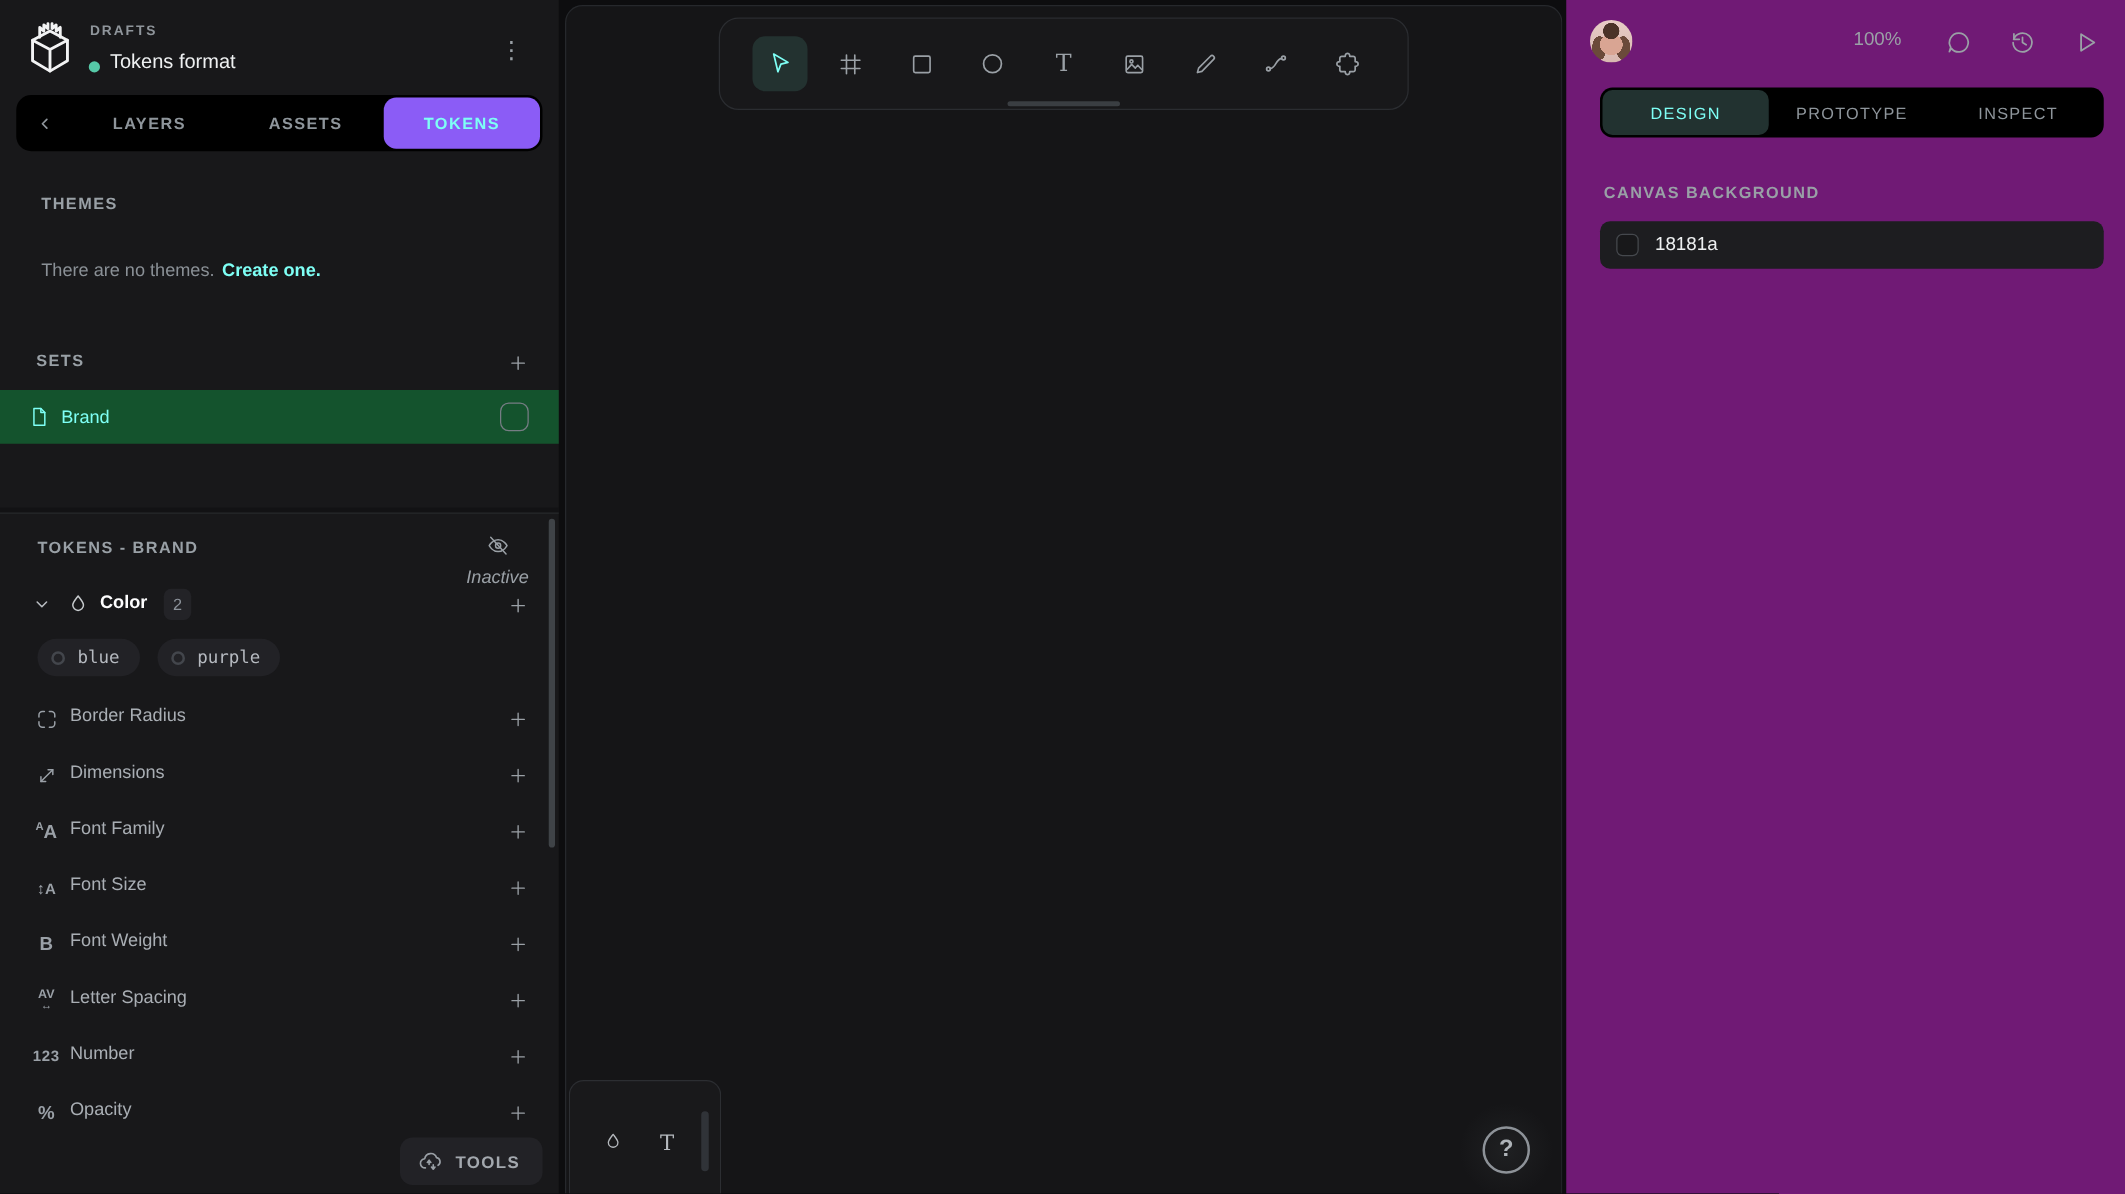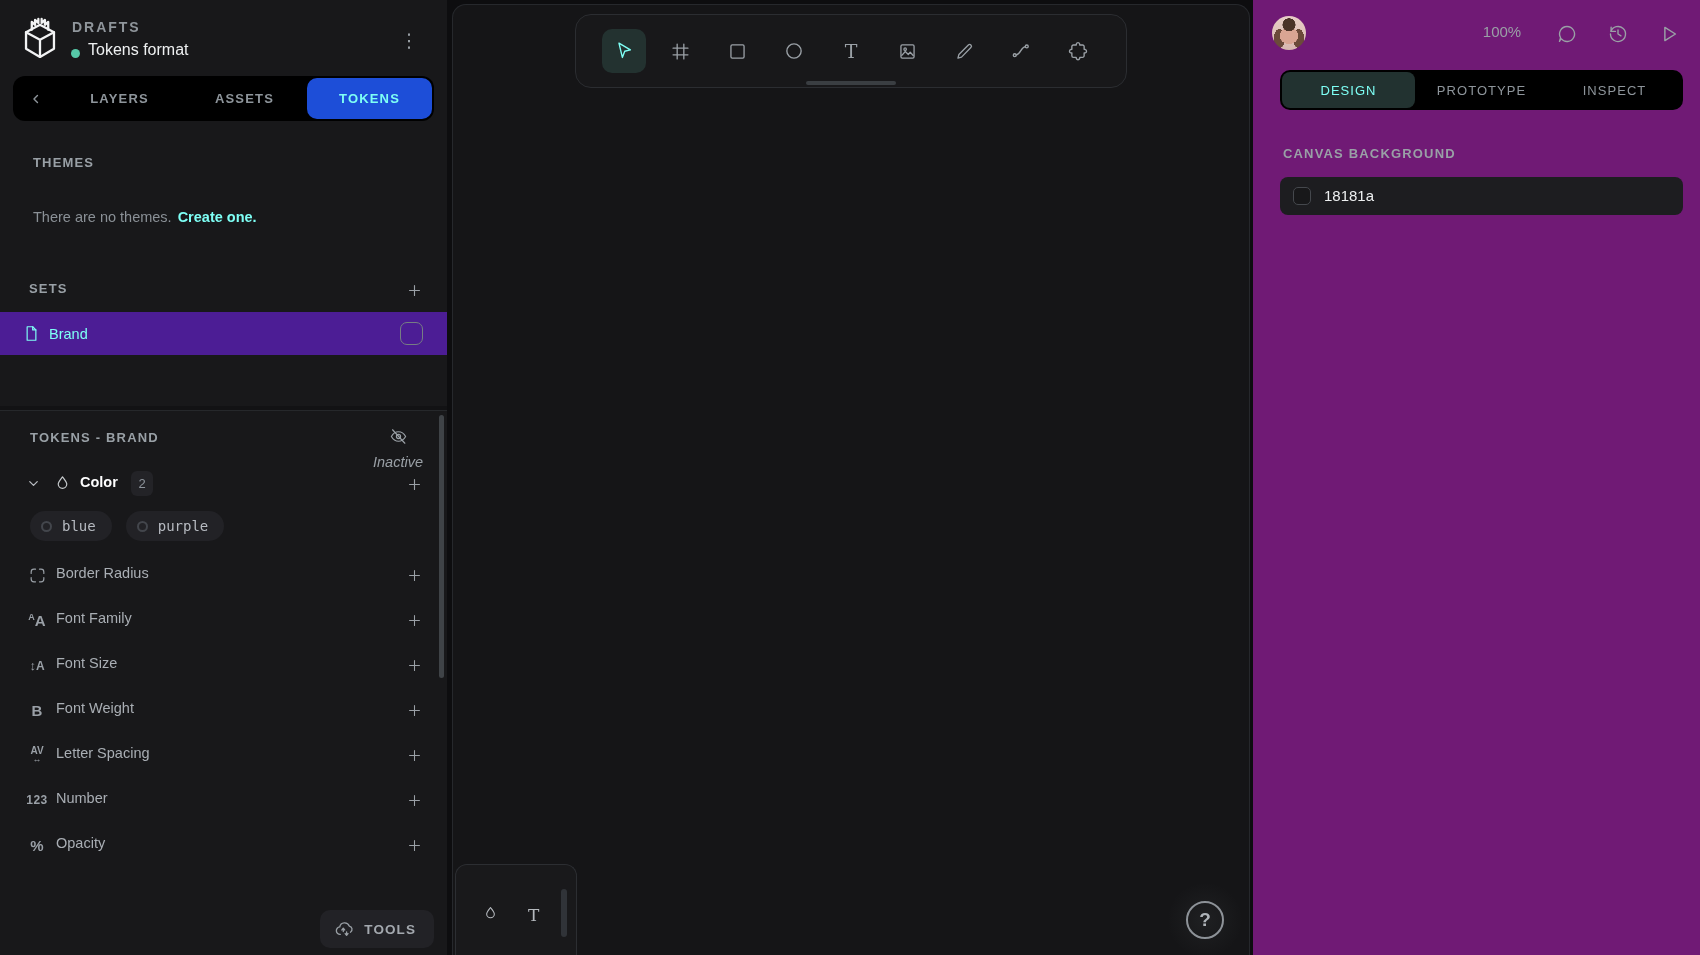--- a/index.html
+++ b/index.html
@@ -7,43 +7,43 @@
   body { font-family:"Liberation Sans", sans-serif; -webkit-font-smoothing:antialiased; }
   .app { position:relative; width:1700px; height:955px; overflow:hidden; background:#0d0d0f; }
 
   svg { display:block; }
   .icn { color:#9aa0a6; }
 
   
   .sidebar { position:absolute; left:0; top:0; width:447px; height:955px; background:#18181a; }
 
   .logo { position:absolute; left:20px; top:15px; width:40px; height:46px; color:#f2f3f4; }
-  .proj-label { position:absolute; left:72px; top:19px; font-size:14px; font-weight:700; letter-spacing:.14em; color:#8f959b; }
+  .proj-label { position:absolute; left:72px; top:19px; font-size:11px; font-weight:700; letter-spacing:.14em; color:#8f959b; }
   .file-dot { position:absolute; left:71px; top:49px; width:9px; height:9px; border-radius:50%; background:#56c9a8; }
   .file-name { position:absolute; left:88px; top:41px; font-size:16px; color:#eef0f1; }
   .kebab { position:absolute; left:396px; top:25px; width:26px; height:30px; display:flex; align-items:center; justify-content:center; color:#9aa0a6; font-size:19px; cursor:pointer; }
 
   .tabbar { position:absolute; left:13px; top:76px; width:421px; height:45px; background:#000; border-radius:12px; display:flex; align-items:stretch; padding:2px; }
   .tab-back { width:42px; display:flex; align-items:center; justify-content:center; color:#8e959b; }
   .tab { flex:1; display:flex; align-items:center; justify-content:center; font-size:13px; font-weight:700; letter-spacing:.09em; color:#8e959b; border-radius:10px; cursor:pointer; }
-  .tab.active { background:#1d4ed8; color:#7efff5; }
+  .tab.active { background:#8b5cf6; color:#7efff5; }
 
   .sec-title { font-size:13px; font-weight:700; letter-spacing:.09em; color:#99a0a6; }
   .themes-title { position:absolute; left:33px; top:155px; }
   .themes-empty { position:absolute; left:33px; top:209px; font-size:14.5px; color:#8a9096; }
   .themes-empty .cta { color:#7efff5; font-weight:600; margin-left:6px; cursor:pointer; }
 
   .sets-head { position:absolute; left:0; top:276px; width:447px; height:26px; }
   .sets-head .sec-title { position:absolute; left:29px; top:5px; }
   .plus-btn { width:24px; height:24px; display:flex; align-items:center; justify-content:center; color:#9aa0a6; cursor:pointer; }
   .sets-plus { position:absolute; right:21px; top:2px; }
 
   .sets-list { position:absolute; left:0; top:312px; width:447px; }
   .set-row { position:relative; height:43px; display:flex; align-items:center; cursor:pointer; }
-  .set-row.selected { background:#4c1d95; }
+  .set-row.selected { background:#14532d; }
   .set-row .file-ic { position:absolute; left:22px; top:12px; color:#7efff5; }
   .set-row .set-name { position:absolute; left:49px; font-size:14.5px; color:#7efff5; }
   .set-check { position:absolute; right:24px; top:10px; width:23px; height:23px; border:1.5px solid #767d84; border-radius:7px; cursor:pointer; }
 
   .tokens-section { position:absolute; left:0; top:410px; width:447px; height:545px; border-top:1px solid #26282b; box-shadow:0 -4px 0 #121214; }
   .tokens-head { position:absolute; left:0; top:16px; width:447px; height:24px; }
   .tokens-head .sec-title { position:absolute; left:30px; top:3px; }
   .inactive-wrap { position:absolute; right:24px; top:0; display:flex; align-items:center; gap:8px;flex-direction:column; }
   .inactive-txt { font-style:italic; font-size:14.5px; color:#9aa0a6; }
 
@@ -230,20 +230,35 @@
             </span>
             <span class="type-label">Border Radius</span>
             <span class="plus-btn type-plus">
               <svg width="17" height="17" viewBox="0 0 24 24" fill="none" stroke="currentColor" stroke-width="1.5" stroke-linecap="round" stroke-linejoin="round">
                 <path d="M12 5v14M5 12h14"></path>
               </svg>
             </span>
           </div>
           <div class="type-row">
             <span class="type-ic">
+              <svg width="19" height="19" viewBox="0 0 24 24" fill="none" stroke="currentColor" stroke-width="1.5" stroke-linecap="round" stroke-linejoin="round">
+                <path d="M6 18 18 6"></path>
+                <path d="M13.2 6H18v4.8"></path>
+                <path d="M10.8 18H6v-4.8"></path>
+              </svg>
+            </span>
+            <span class="type-label">Dimensions</span>
+            <span class="plus-btn type-plus">
+              <svg width="17" height="17" viewBox="0 0 24 24" fill="none" stroke="currentColor" stroke-width="1.5" stroke-linecap="round" stroke-linejoin="round">
+                <path d="M12 5v14M5 12h14"></path>
+              </svg>
+            </span>
+          </div>
+          <div class="type-row">
+            <span class="type-ic">
               <span class="txt-ic"><span style="font-size:9px;vertical-align:6px;">A</span><span style="font-size:15px;">A</span></span>
             </span>
             <span class="type-label">Font Family</span>
             <span class="plus-btn type-plus">
               <svg width="17" height="17" viewBox="0 0 24 24" fill="none" stroke="currentColor" stroke-width="1.5" stroke-linecap="round" stroke-linejoin="round">
                 <path d="M12 5v14M5 12h14"></path>
               </svg>
             </span>
           </div>
           <div class="type-row">

